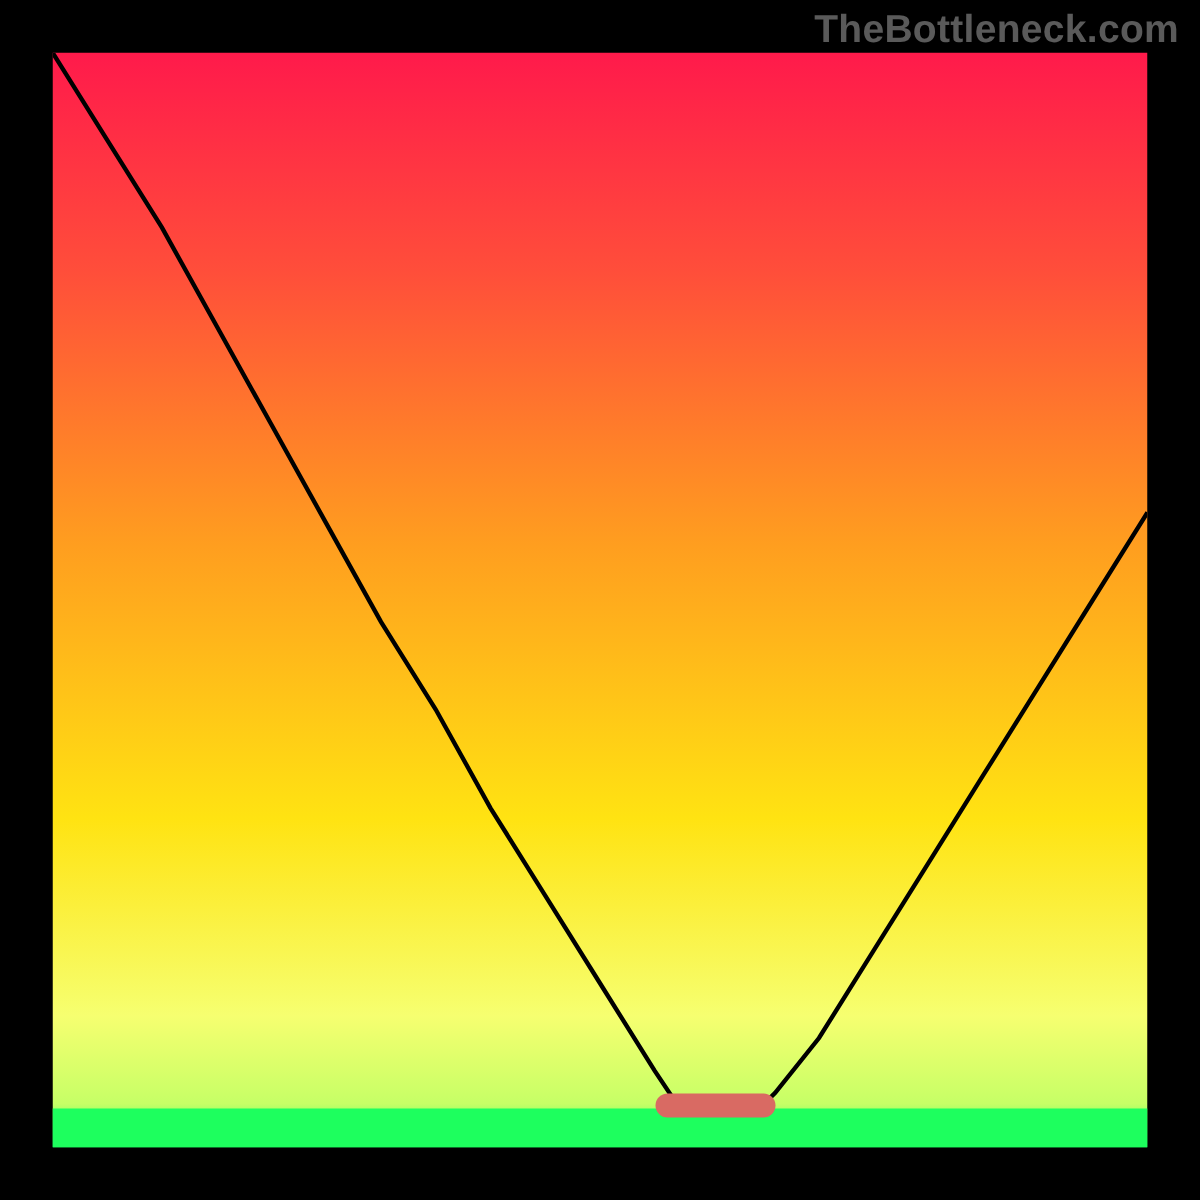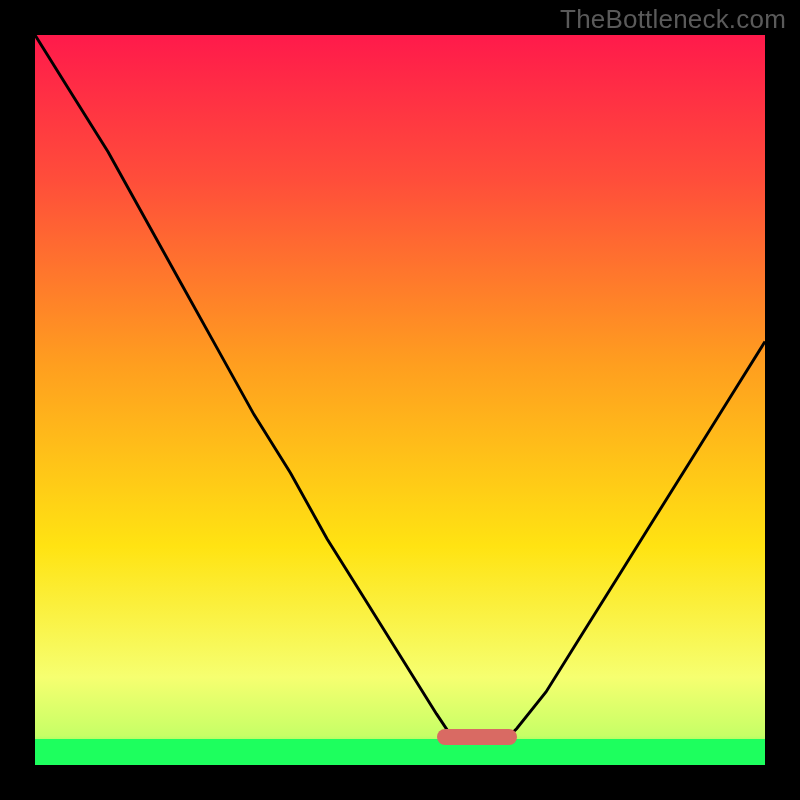--- a/index.html
+++ b/index.html
@@ -16,21 +16,21 @@
     width: 800px;
     height: 800px;
     background: #000;
   }
   .watermark {
     position: absolute;
     top: 4px;
     right: 14px;
     color: #5a5a5a;
     font-size: 26px;
-    font-weight: 400;
+    font-weight: 700;
     letter-spacing: 0.2px;
     user-select: none;
   }
   .plot {
     position: absolute;
     left: 35px;
     top: 35px;
     width: 730px;
     height: 730px;
     overflow: hidden;

